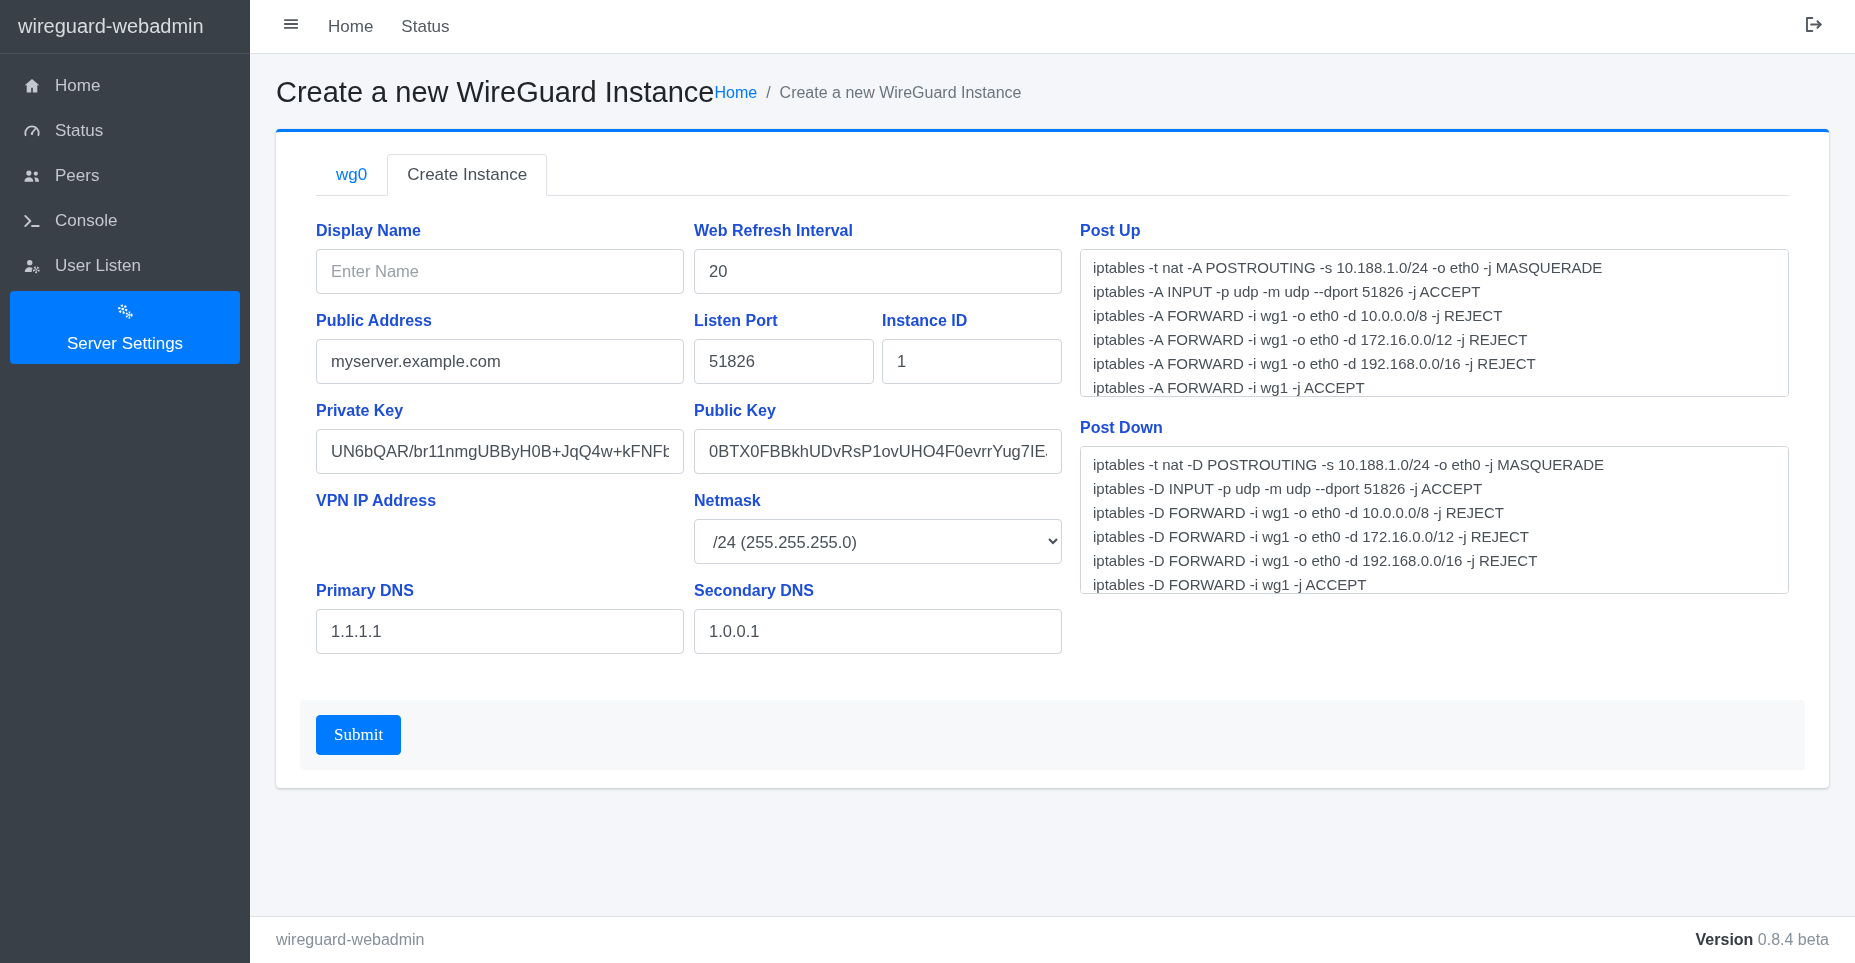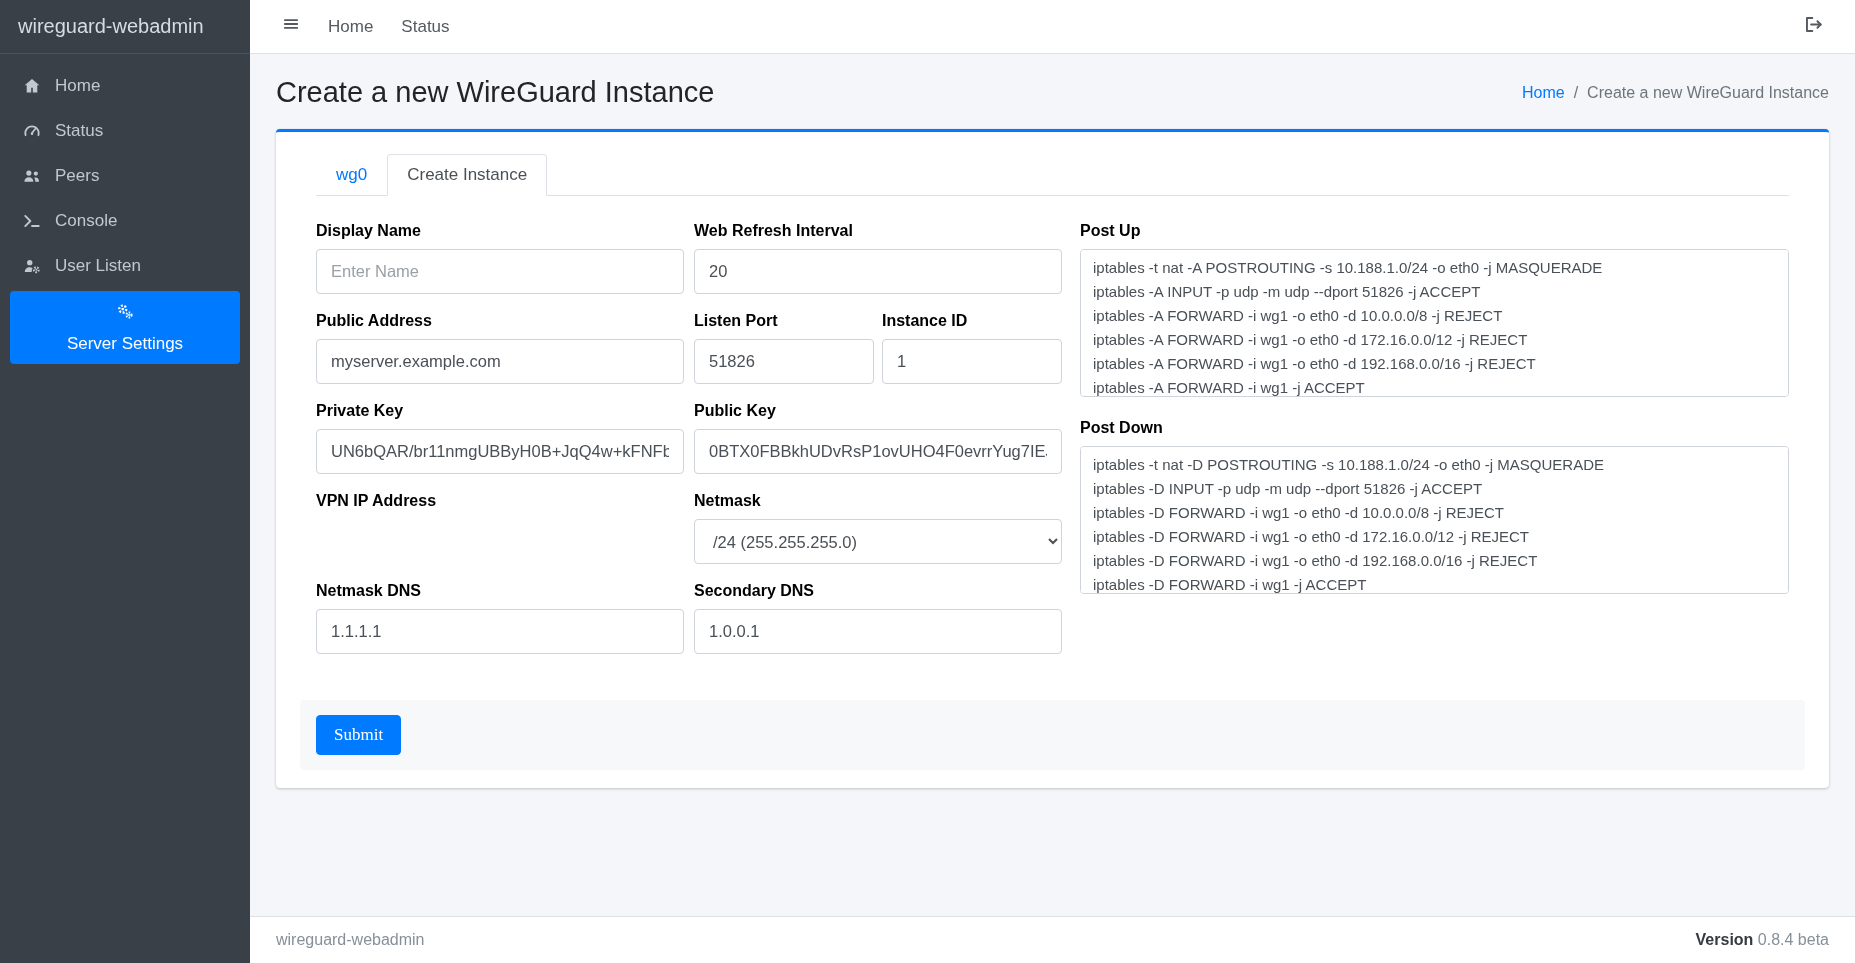--- a/index.html
+++ b/index.html
@@ -35,21 +35,21 @@
 
   .topnav {
     height: 54px; flex-shrink: 0; background: #ffffff;
     border-bottom: 1px solid #dee2e6;
     display: flex; align-items: center; padding: 0 20px; gap: 4px;
   }
   .topnav a { color: #545a60; text-decoration: none; font-size: 17px; padding: 8px 12px; cursor: pointer; display: flex; align-items: center; }
   .topnav .spacer { flex: 1; }
 
   .content { flex: 1; padding: 0 26px; overflow: hidden; }
-  .content-header { display: flex; align-items: center; justify-content: space-between; padding: 22px 0 20px; }
+  .content-header { display: flex; align-items: center; padding: 22px 0 20px; }
   .page-title { margin: 0; font-size: 29px; font-weight: 500; color: #212529; }
   .breadcrumb { font-size: 16px; color: #6c757d; display: flex; align-items: center; gap: 9px; }
   .breadcrumb a { color: #007bff; text-decoration: none; cursor: pointer; }
 
   
   .card {
     background: #ffffff; border-radius: 4px;
     border-top: 3px solid #007bff;
     box-shadow: 0 0 1px rgba(0,0,0,.125), 0 1px 3px rgba(0,0,0,.2);
   }
@@ -67,21 +67,21 @@
   .form-area { display: flex; gap: 18px; }
   .form-left {
     width: 746px; flex-shrink: 0;
     display: grid; grid-template-columns: 368px 368px; column-gap: 10px;
     align-content: start;
   }
   .form-right { flex: 1; min-width: 0; }
   .form-group { margin-bottom: 18px; }
   .form-group label {
     display: block; font-size: 16px; font-weight: 700;
-    color: #000000; margin-bottom: 9px;
+    color: #1d4ed8; margin-bottom: 9px;
   }
   .form-control {
     width: 100%; height: 45px; padding: 8px 14px;
     font-size: 16.5px; font-family: inherit; color: #495057;
     background: #ffffff; border: 1px solid #ced4da; border-radius: 4px;
     outline: none;
   }
   ::placeholder { color: #9aa0a6; }
   .split-2 { display: grid; grid-template-columns: 1fr 1fr; column-gap: 8px; }
   select.form-control { appearance: auto; }
@@ -280,21 +280,21 @@
               </div>
 
               <div class="form-group">
                 <label>Netmask</label>
                 <select class="form-control">
                   <option selected="">/24 (255.255.255.0)</option>
                 </select>
               </div>
 
               <div class="form-group">
-                <label>Netmask DNS</label>
+                <label>Primary DNS</label>
                 <input class="form-control" type="text" value="1.1.1.1" style="">
               </div>
 
               <div class="form-group">
                 <label>Secondary DNS</label>
                 <input class="form-control" type="text" value="1.0.0.1" style="">
               </div>
 
             </div>
 

